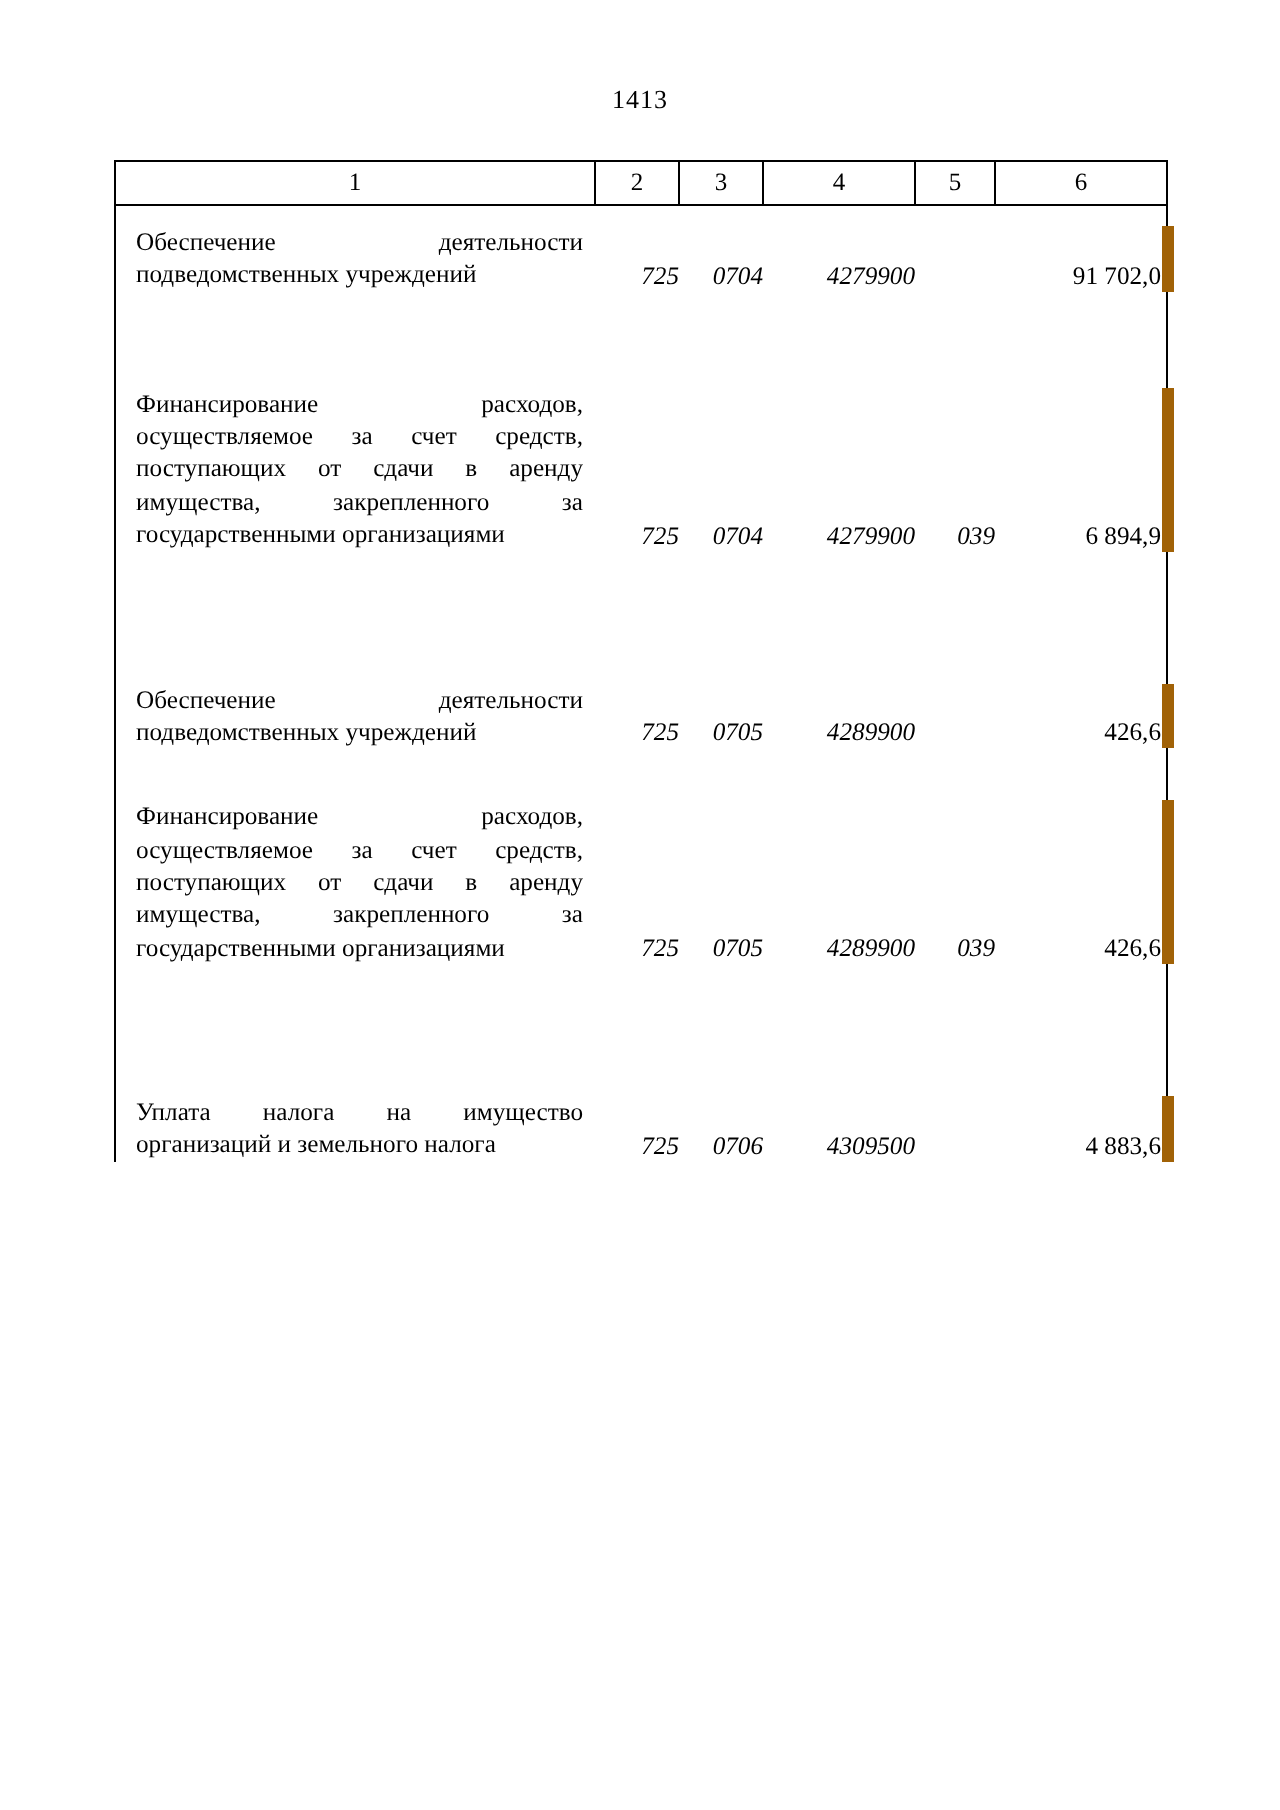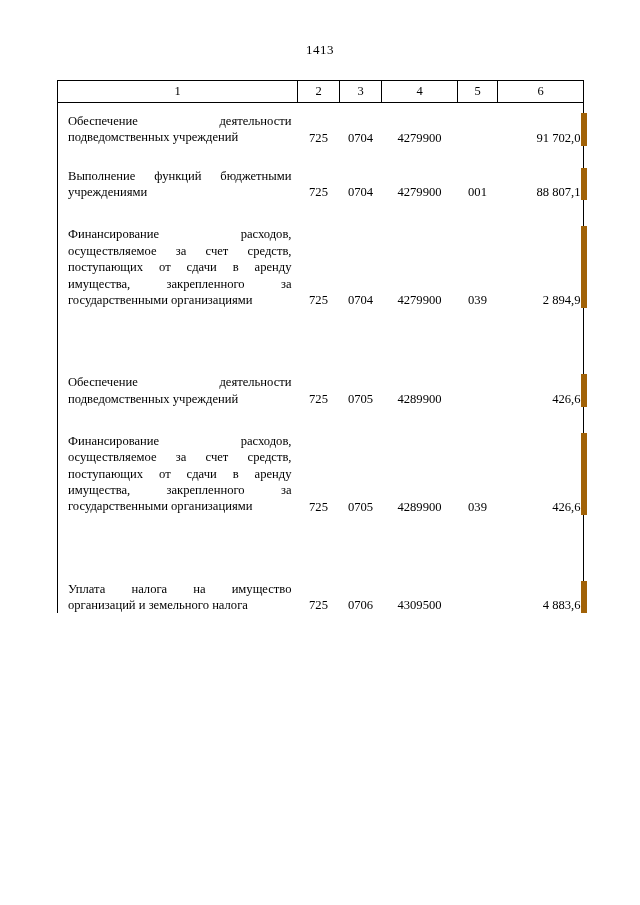--- a/index.html
+++ b/index.html
@@ -79,23 +79,24 @@
     text-align-last: justify;
     padding: 0 6px 0 10px;
     line-height: 1.30;
     font-size: 12.6px;
   }
   .name.last-left {
     text-align: justify;
     text-align-last: left;
   }
   .num {
-    text-align: center;
+    text-align: right;
     font-size: 12.6px;
     white-space: nowrap;
+    font-style: italic;
   }
   .amount {
     text-align: right;
     padding-right: 12px;
     font-size: 12.6px;
     white-space: nowrap;
   }
   .spacer-row td {
     height: 14px;
     border-left: 1px solid #000;
@@ -151,47 +152,37 @@
             <td class="c-6 amount">91 702,0</td>
           </tr>
           <tr class="spacer-row">
             <td class="c-name" style="height: 22px;"></td>
             <td class="c-2" style="height: 22px;"></td>
             <td class="c-3" style="height: 22px;"></td>
             <td class="c-4" style="height: 22px;"></td>
             <td class="c-5" style="height: 22px;"></td>
             <td class="c-6" style="height: 22px;"></td>
           </tr>
-          <tr class="body-row">
-            <td class="c-name">
-              <div class="name last-left">Выполнение функций бюджетными учреждениями</div>
-            </td>
-            <td class="c-2 num">725</td>
-            <td class="c-3 num">0704</td>
-            <td class="c-4 num">4279900</td>
-            <td class="c-5 num">001</td>
-            <td class="c-6 amount">88 807,1</td>
-          </tr>
           <tr class="spacer-row">
             <td class="c-name" style="height: 26px;"></td>
             <td class="c-2" style="height: 26px;"></td>
             <td class="c-3" style="height: 26px;"></td>
             <td class="c-4" style="height: 26px;"></td>
             <td class="c-5" style="height: 26px;"></td>
             <td class="c-6" style="height: 26px;"></td>
           </tr>
           <tr class="body-row">
             <td class="c-name">
               <div class="name last-left">Финансирование расходов, осуществляемое за счет средств, поступающих от сдачи в аренду имущества, закрепленного за государственными организациями</div>
             </td>
             <td class="c-2 num">725</td>
             <td class="c-3 num">0704</td>
             <td class="c-4 num">4279900</td>
             <td class="c-5 num">039</td>
-            <td class="c-6 amount">2 894,9</td>
+            <td class="c-6 amount">6 894,9</td>
           </tr>
           <tr class="spacer-row">
             <td class="c-name" style="height: 22px;"></td>
             <td class="c-2" style="height: 22px;"></td>
             <td class="c-3" style="height: 22px;"></td>
             <td class="c-4" style="height: 22px;"></td>
             <td class="c-5" style="height: 22px;"></td>
             <td class="c-6" style="height: 22px;"></td>
           </tr>
           <tr class="spacer-row">

